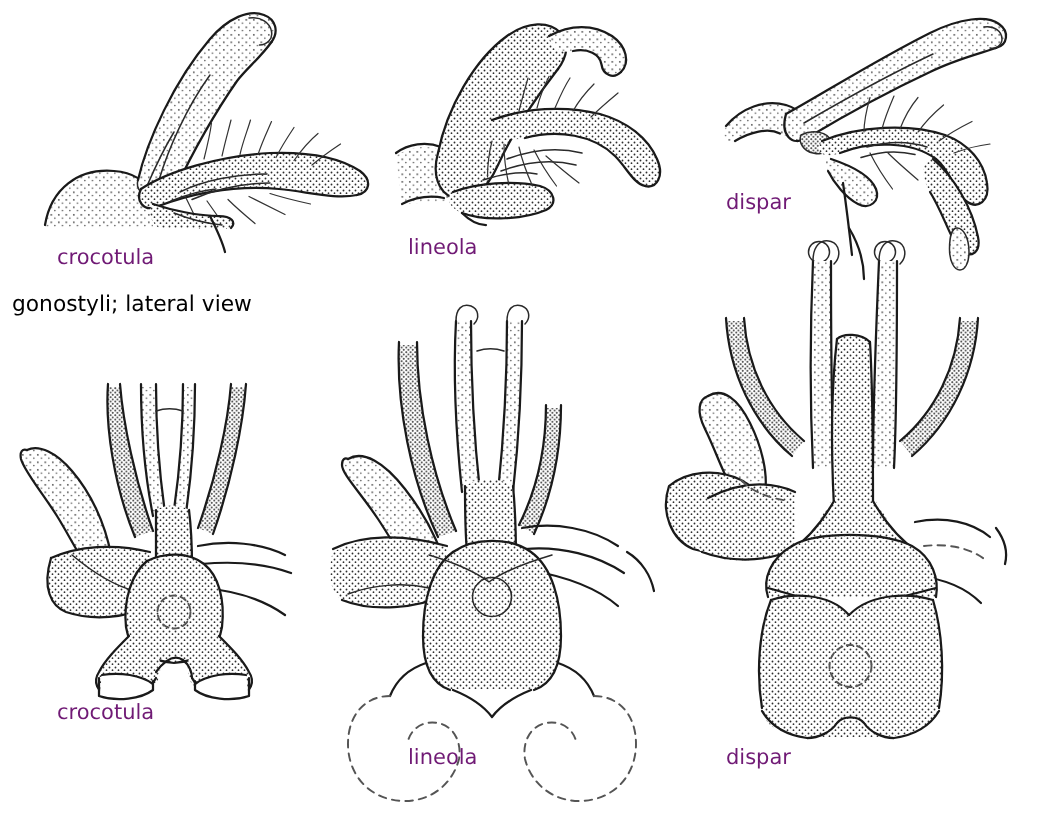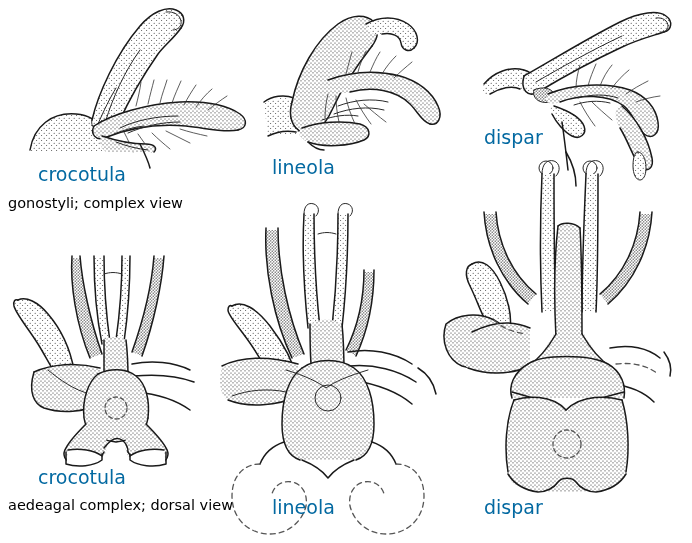--- a/index.html
+++ b/index.html
@@ -10,22 +10,22 @@
   #plate {
     position: relative;
     width: 692px;
     height: 543px;
     background: #ffffff;
     overflow: hidden;
     font-family: "DejaVu Sans", sans-serif;
   }
   .label {
     position: absolute;
-    color: #0369a1;
-    font-size: 19px;
+    color: #701a75;
+    font-size: 14px;
     line-height: 1;
     white-space: nowrap;
     font-family: "DejaVu Sans", sans-serif;
   }
   .caption {
     position: absolute;
     color: #000000;
     font-size: 14.5px;
     line-height: 1;
     white-space: nowrap;
@@ -140,21 +140,21 @@
       <path class="stip-b" d="M74,134 C86,138 104,142 118,142 C126,142 130,146 126,150 L78,150 C72,146 70,138 74,134 Z"></path>
       <path class="ink" d="M74,134 C86,138 104,142 118,142 C126,142 130,146 126,150"></path>
       <path class="ink-thin" d="M88,140 C98,144 110,147 120,148"></path>
 
       <path class="ink" d="M112,142 C116,150 120,158 122,166"></path>
     </svg>
   </div>
 
   <div class="label" style="left:38px; top:165px;">crocotula</div>
 
-  <div class="caption" style="left:8px; top:196px;">gonostyli; complex view</div>
+  <div class="caption" style="left:8px; top:196px;">gonostyli; lateral view</div>
 
   <div class="fig" style="left:262px; top:10px; width:200px; height:140px;">
     <svg width="200" height="140" viewBox="0 0 200 140">
 
       <path class="stip-a" d="M2,94 C10,88 22,86 32,90 L40,124 L6,126 Z"></path>
       <path class="ink" d="M2,92 C10,86 22,84 32,88"></path>
       <path class="ink" d="M6,126 C14,122 24,120 34,122"></path>
 
       <path class="stip-b" d="M30,92 C36,62 54,30 76,14 C90,4 104,4 112,12
                               C118,18 116,28 110,36 C96,54 80,78 70,100
@@ -315,21 +315,20 @@
       <path class="white" d="M160,198 C148,196 134,198 126,204 L126,214 L162,214 Z"></path>
       <path class="ink" d="M160,198 C148,196 134,198 126,204"></path>
       <path class="ink" d="M162,200 L162,212 C150,216 134,214 126,208 L126,202"></path>
 
       <path class="ink" d="M100,196 C106,188 112,184 118,188 C122,191 124,196 124,200"></path>
     </svg>
   </div>
 
   <div class="label" style="left:38px; top:468px;">crocotula</div>
 
-  <div class="caption" style="left:8px; top:498px;">aedeagal complex; dorsal view</div>
 
 
   <div class="fig" style="left:222px; top:192px; width:218px; height:290px;">
     <svg width="218" height="290" viewBox="0 0 218 290">
 
       <path class="stip-a" d="M92,22 C92,60 94,100 98,136 L86,136 C82,98 80,58 82,22 Z"></path>
       <path class="ink" d="M92,22 C92,60 94,100 98,136"></path>
       <path class="ink" d="M82,22 C80,58 82,98 86,136"></path>
       <path class="ink-thin" d="M82,22 C82,14 86,10 92,12 C97,14 98,20 94,24"></path>
       <path class="stip-a" d="M126,22 C126,60 124,100 120,136 L110,136 C114,98 116,58 116,22 Z"></path>

